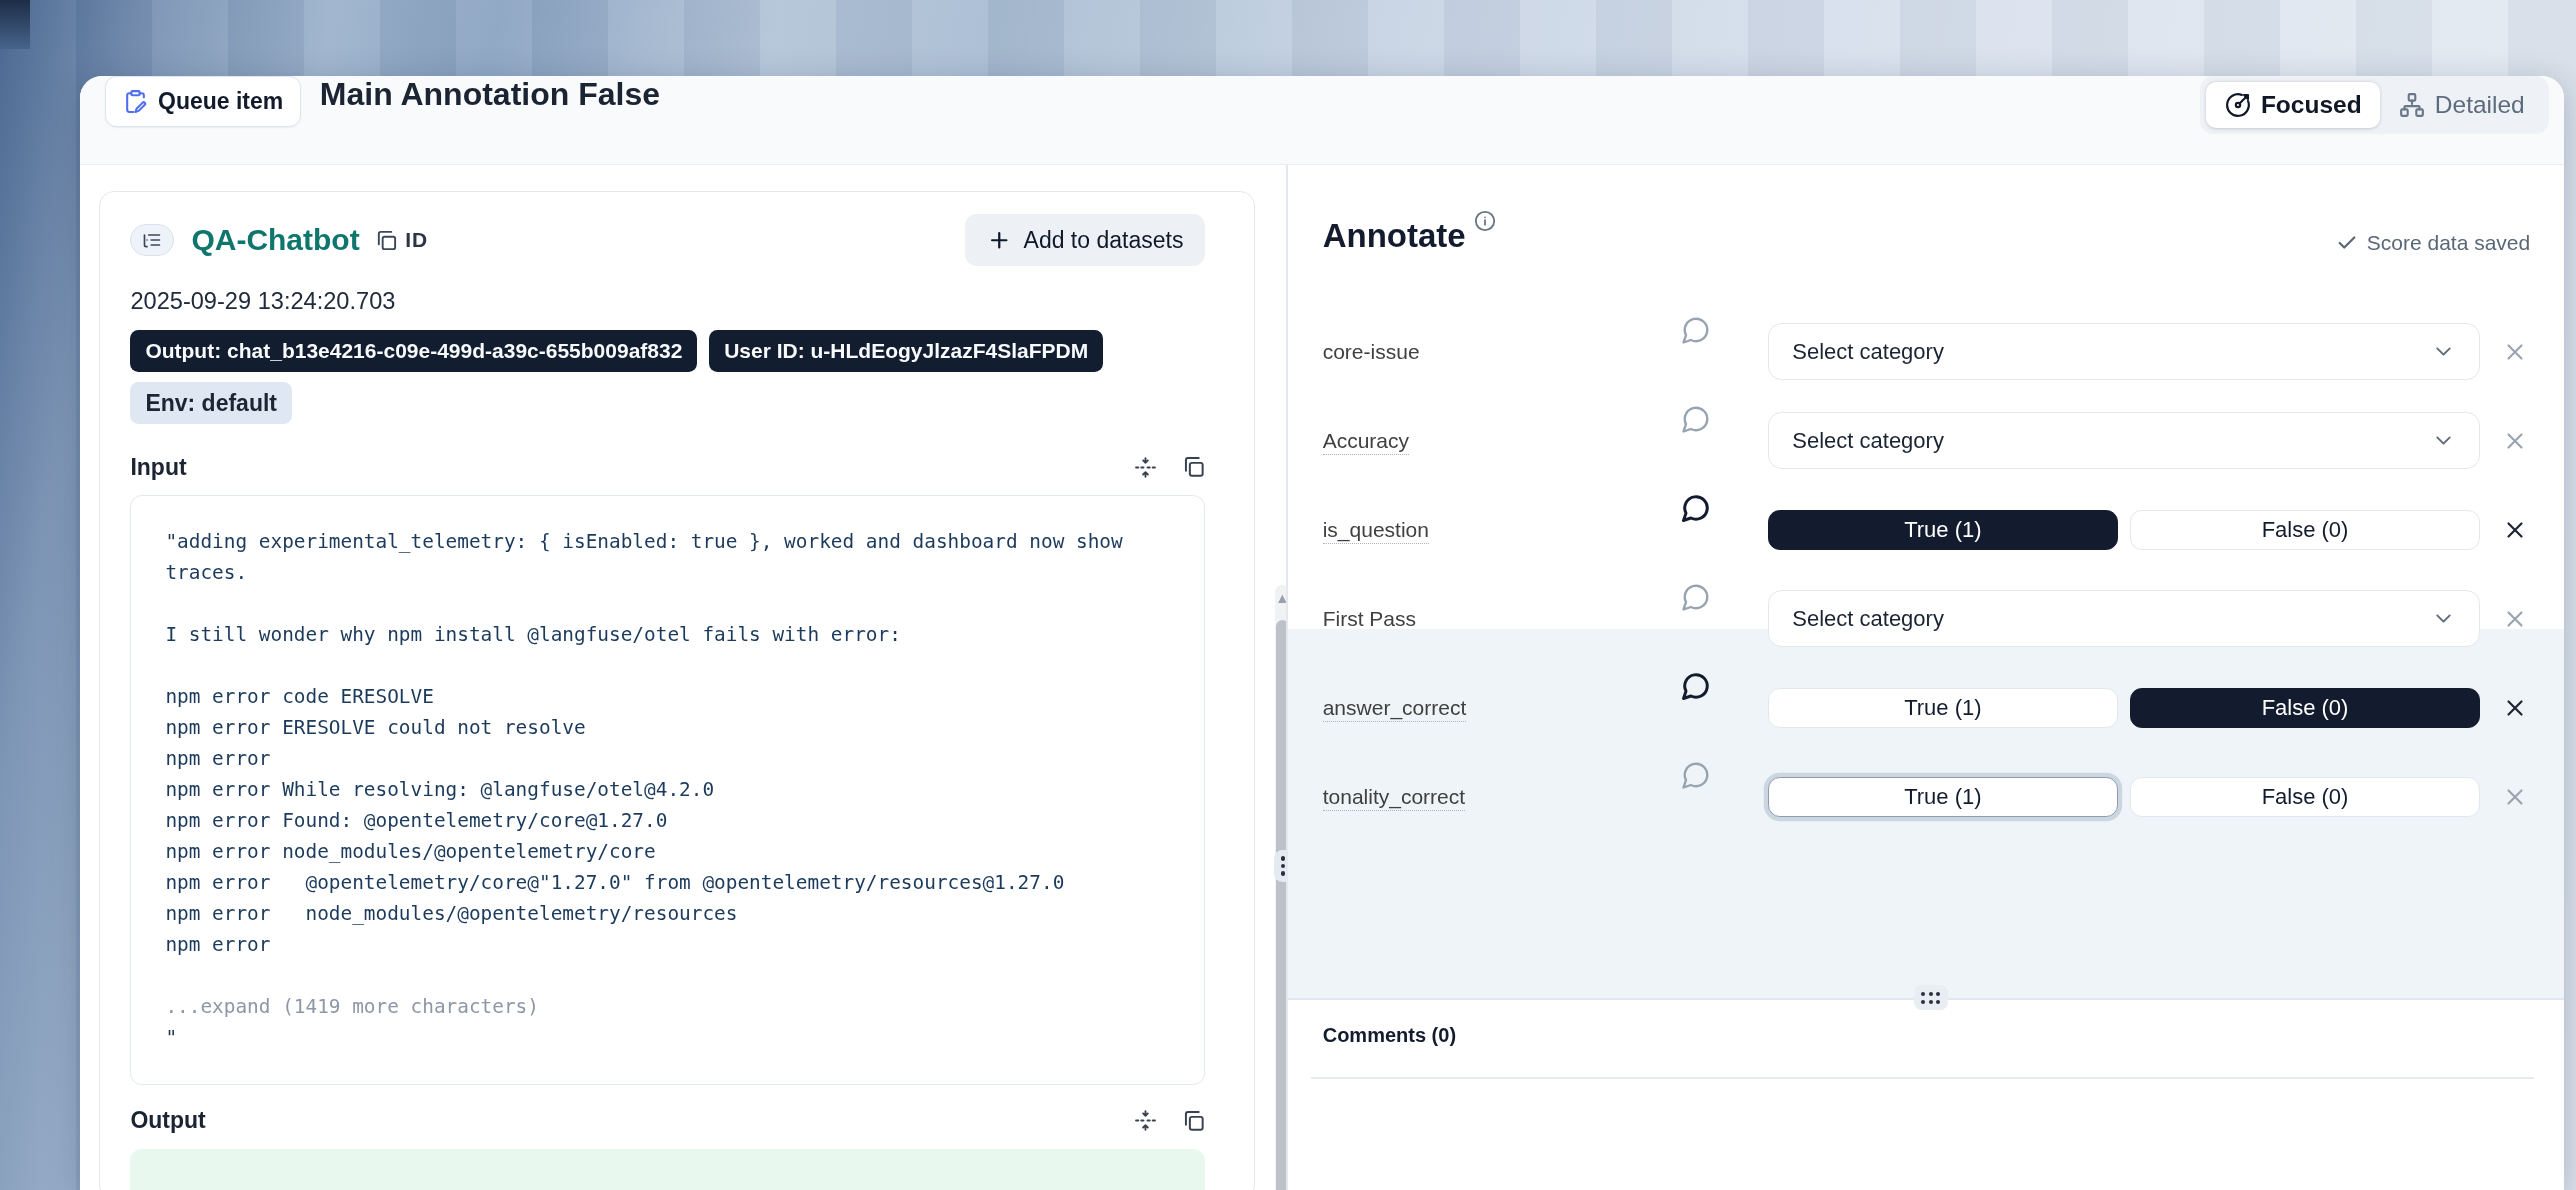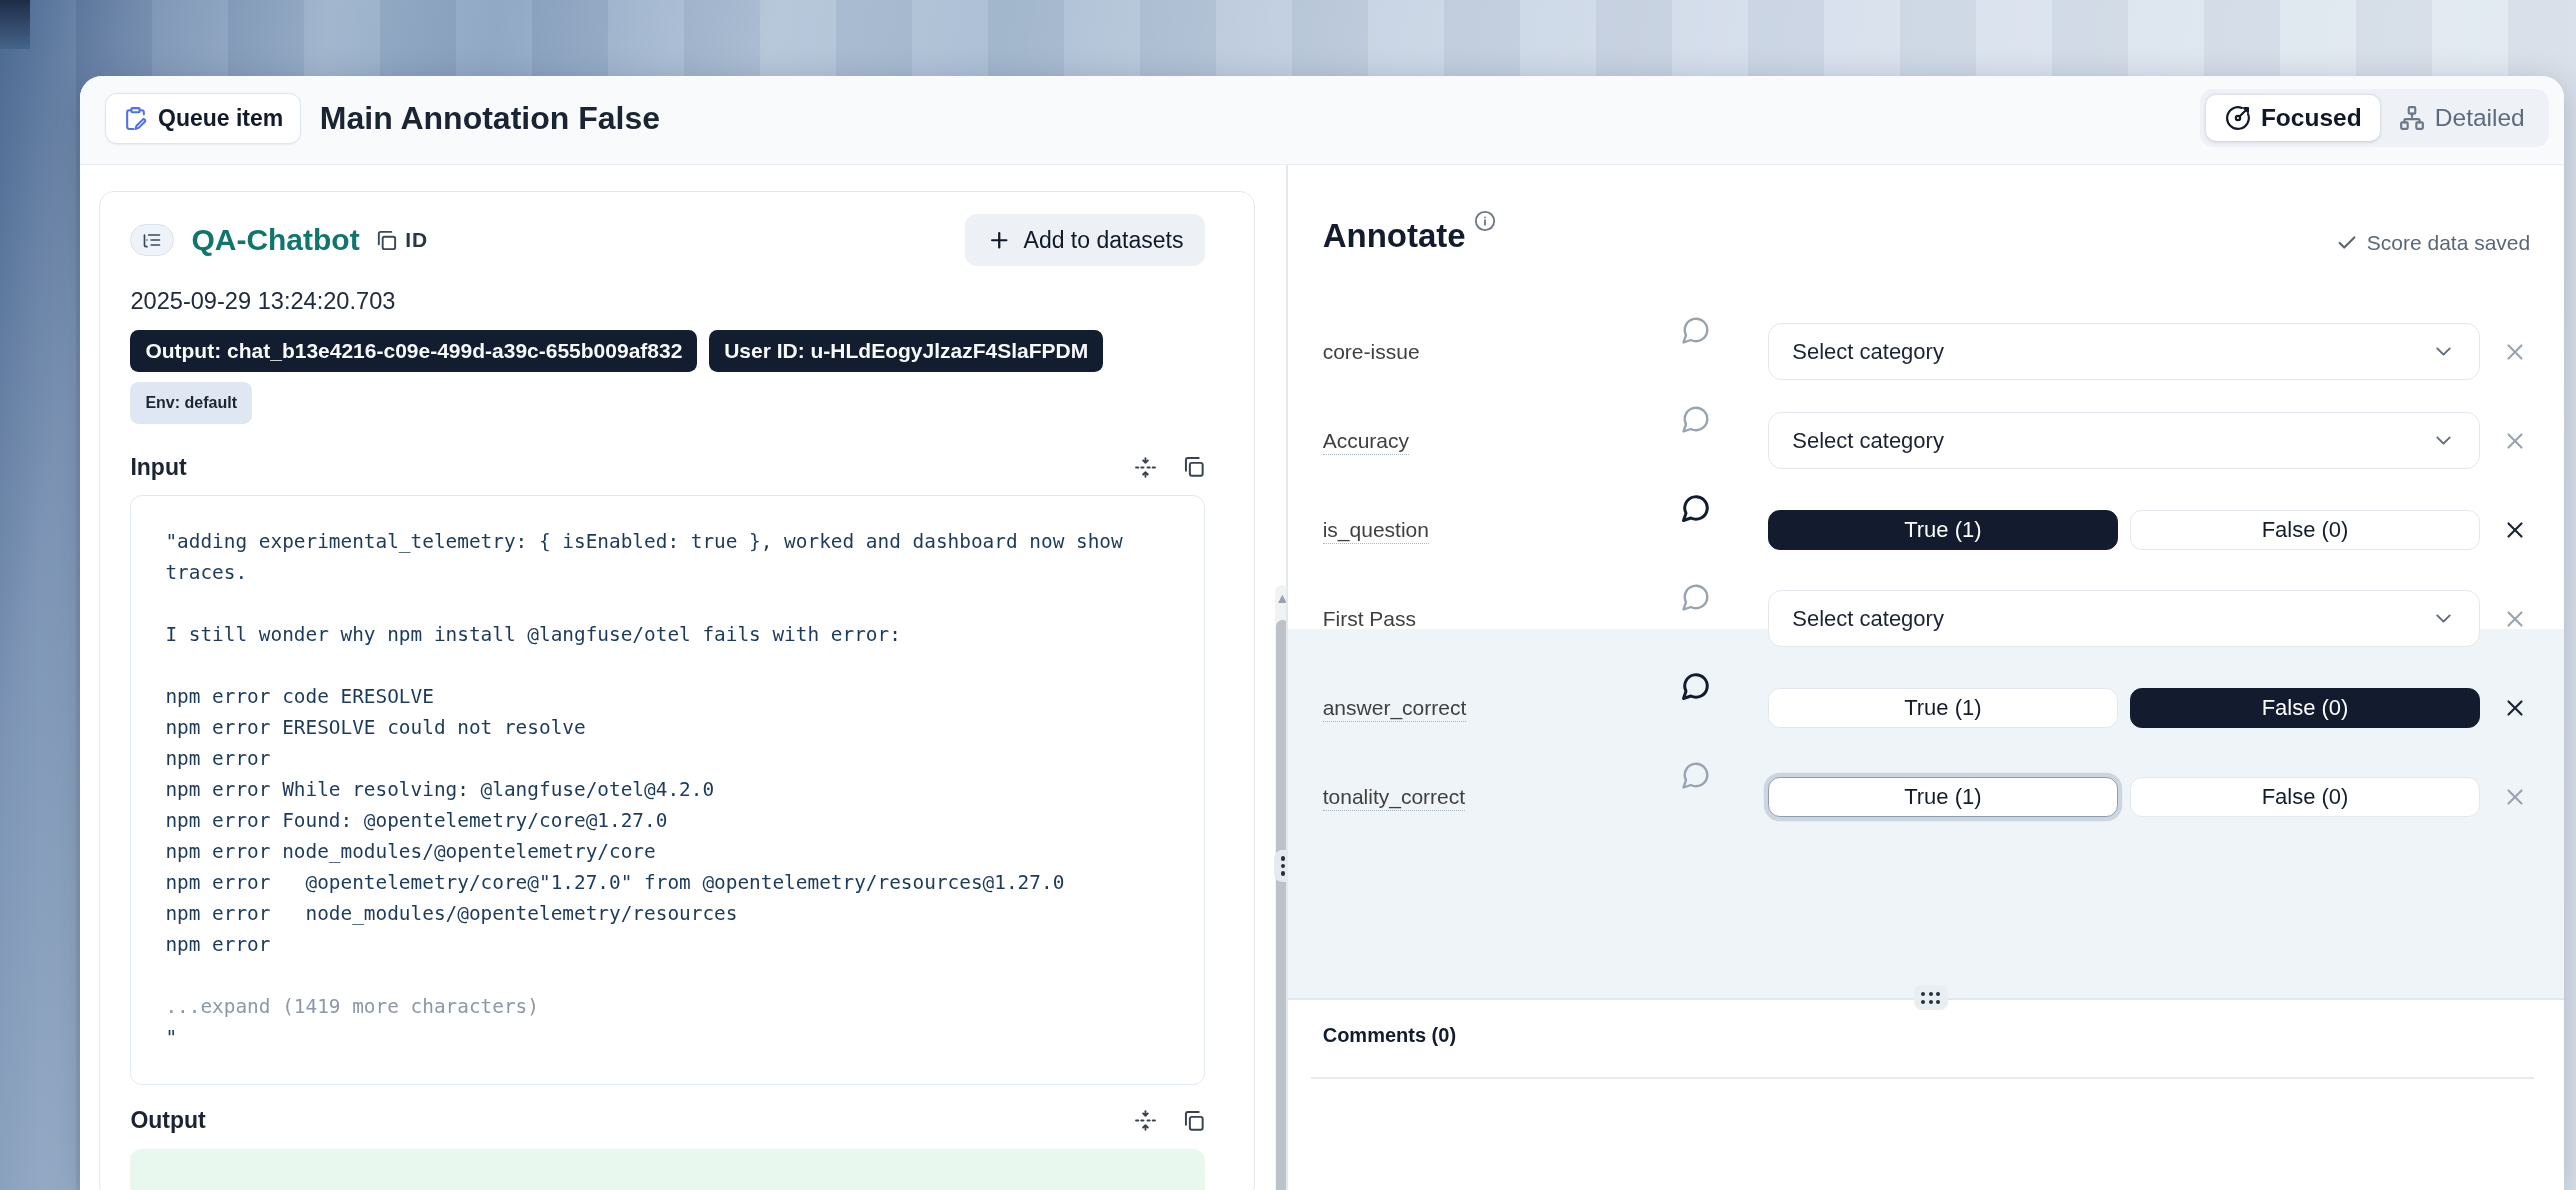--- a/index.html
+++ b/index.html
@@ -11,21 +11,21 @@
       linear-gradient(100deg,#41608a 0%,#7790b2 5%,#9db3cc 12%,#8ba4c2 18%,#b4c5d9 28%,#a9bdd3 36%,#c8d4e4 50%,#d6dfec 65%,#dfe7f0 82%,#e6ecf4 100%);
   }
   .corner-accent{ position:absolute; left:0; top:0; width:30px; height:49px;
     background:linear-gradient(180deg,#1d2d47,#46648a); }
 
   
   .card{ position:absolute; left:80px; top:76px; right:11.8px; bottom:0;
     background:#fff; border-radius:22px 22px 0 0; overflow:hidden;
     box-shadow:0 8.4px 34px rgba(20,40,70,.25); display:flex; flex-direction:column; }
   .card-header{ height:89px; flex:0 0 89px; background:#f8fafc;
-    border-bottom:1.7px solid #e9edf2; display:flex; align-items:center;
+    border-bottom:1.7px solid #e9edf2; display:flex; align-items:flex-start;
     padding:0 15px 4px 25px; }
   .queue-badge{ display:flex; align-items:center; gap:10px; background:#fff;
     border:1.7px solid #dfe5ec; border-radius:11.8px; height:51px; padding:0 17px;
     box-shadow:0 0.8px 1.7px rgba(16,24,40,.06); }
   .queue-badge span{ font-size:23px; font-weight:700; color:#111b2b; }
   .page-title{ font-size:32px; font-weight:700; color:#1b2433; margin-left:18.6px; }
   .view-toggle{ margin-left:auto; background:#eef1f5; border-radius:13.5px;
     padding:5.9px; display:flex; align-items:center; }
   .toggle-item{ display:flex; align-items:center; gap:10px; height:46px;
     padding:0 18.6px; border-radius:10px; font-size:24.5px; }
@@ -47,21 +47,21 @@
   .id-copy{ display:flex; align-items:center; gap:7.6px; margin-left:15px;justify-content:center; }
   .id-label{ font-size:21px; font-weight:700; color:#2b3546; letter-spacing:0.8px; }
   .add-datasets{ margin-left:auto; display:flex; align-items:center; gap:11.8px;
     background:#edf1f6; border-radius:11.8px; height:52px; padding:0 22px;
     font-size:23px; font-weight:500; color:#10192a; }
   .timestamp{ margin-top:20px; font-size:23.6px; font-weight:500; color:#212b3b; }
   .badge-row{ display:flex; gap:11.8px; margin-top:15px; }
   .pill-dark{ background:#131d30; color:#f8fafc; border-radius:8.4px; height:42px;
     display:inline-flex; align-items:center; padding:0 15px; font-size:21px; font-weight:700; }
   .pill-light{ background:#dfe8f2; color:#1b2534; border-radius:8.4px; height:42px;
-    display:inline-flex; align-items:center; padding:0 15px; font-size:16px; font-weight:700; }
+    display:inline-flex; align-items:center; padding:0 15px; font-size:23px; font-weight:700; }
   .io-label-row{ display:flex; align-items:center; margin-top:27px; height:32px; }
   .io-label{ font-size:23px; font-weight:700; color:#1b2433; }
   .io-icons{ margin-left:auto; display:flex; gap:23.6px; align-items:center; }
   .code-block{ margin-top:11.8px; border:1.7px solid #e2e8ef; border-radius:11.8px;
     background:#fff; padding:30px 34px; height:590px; overflow:hidden; }
   .code-block pre, .out-block pre{ font-family:"DejaVu Sans Mono", monospace;
     font-size:19.4px; line-height:31px; color:#1b3a5c; white-space:pre; }
   .expand-note{ color:#8d97a5; }
   .out-block{ margin-top:11.8px; border-radius:11.8px; background:#e9f8ee;
     padding:35px 34px; height:270px; overflow:hidden; }

